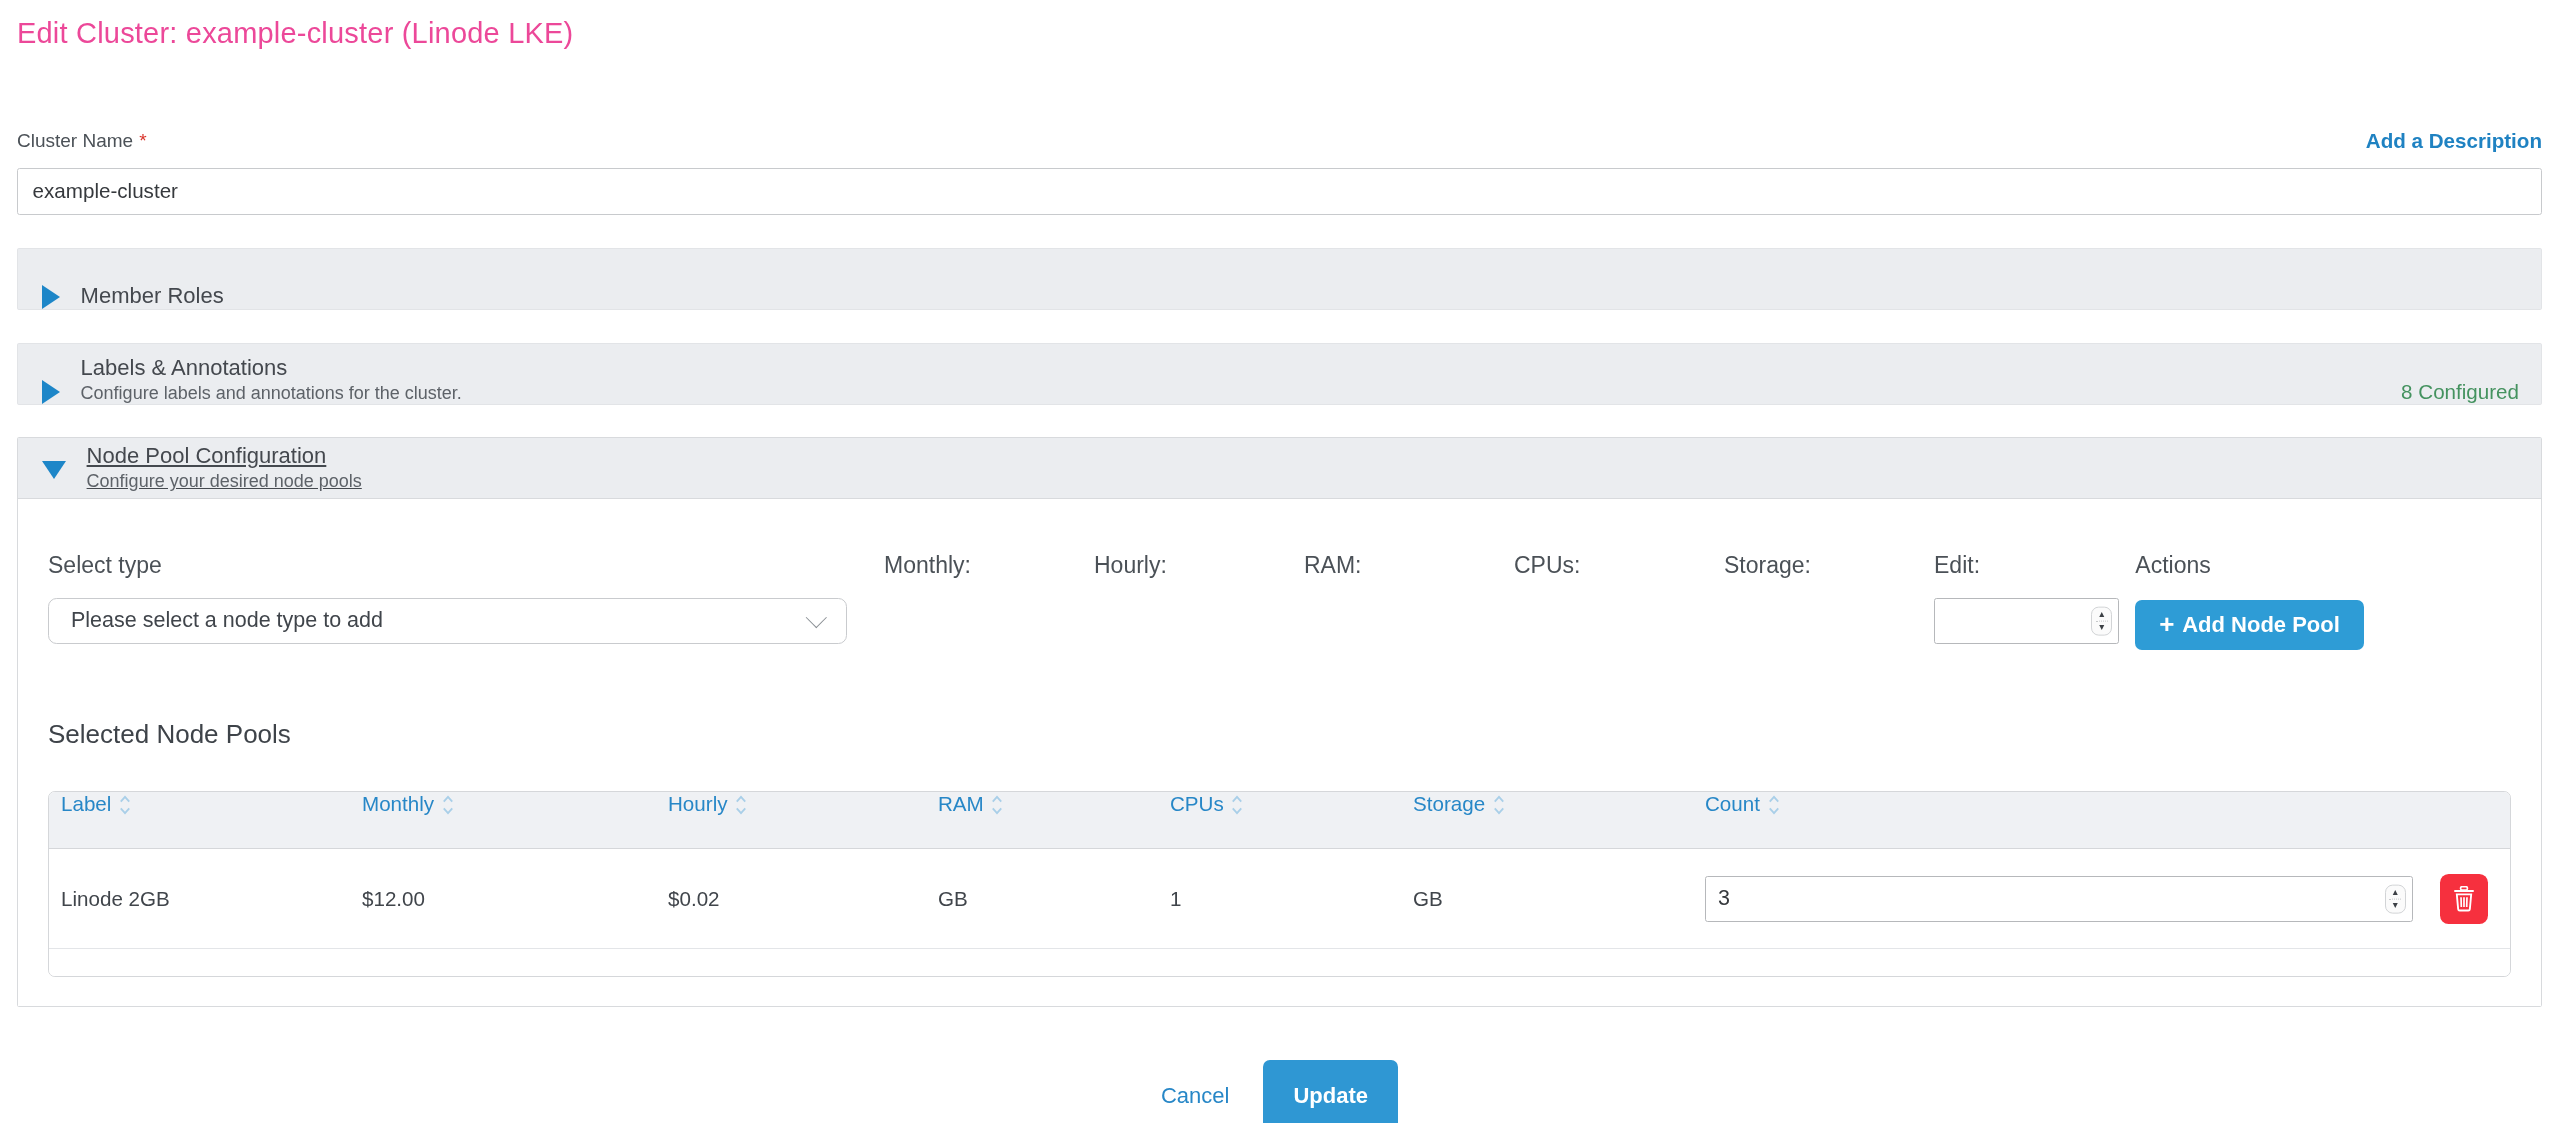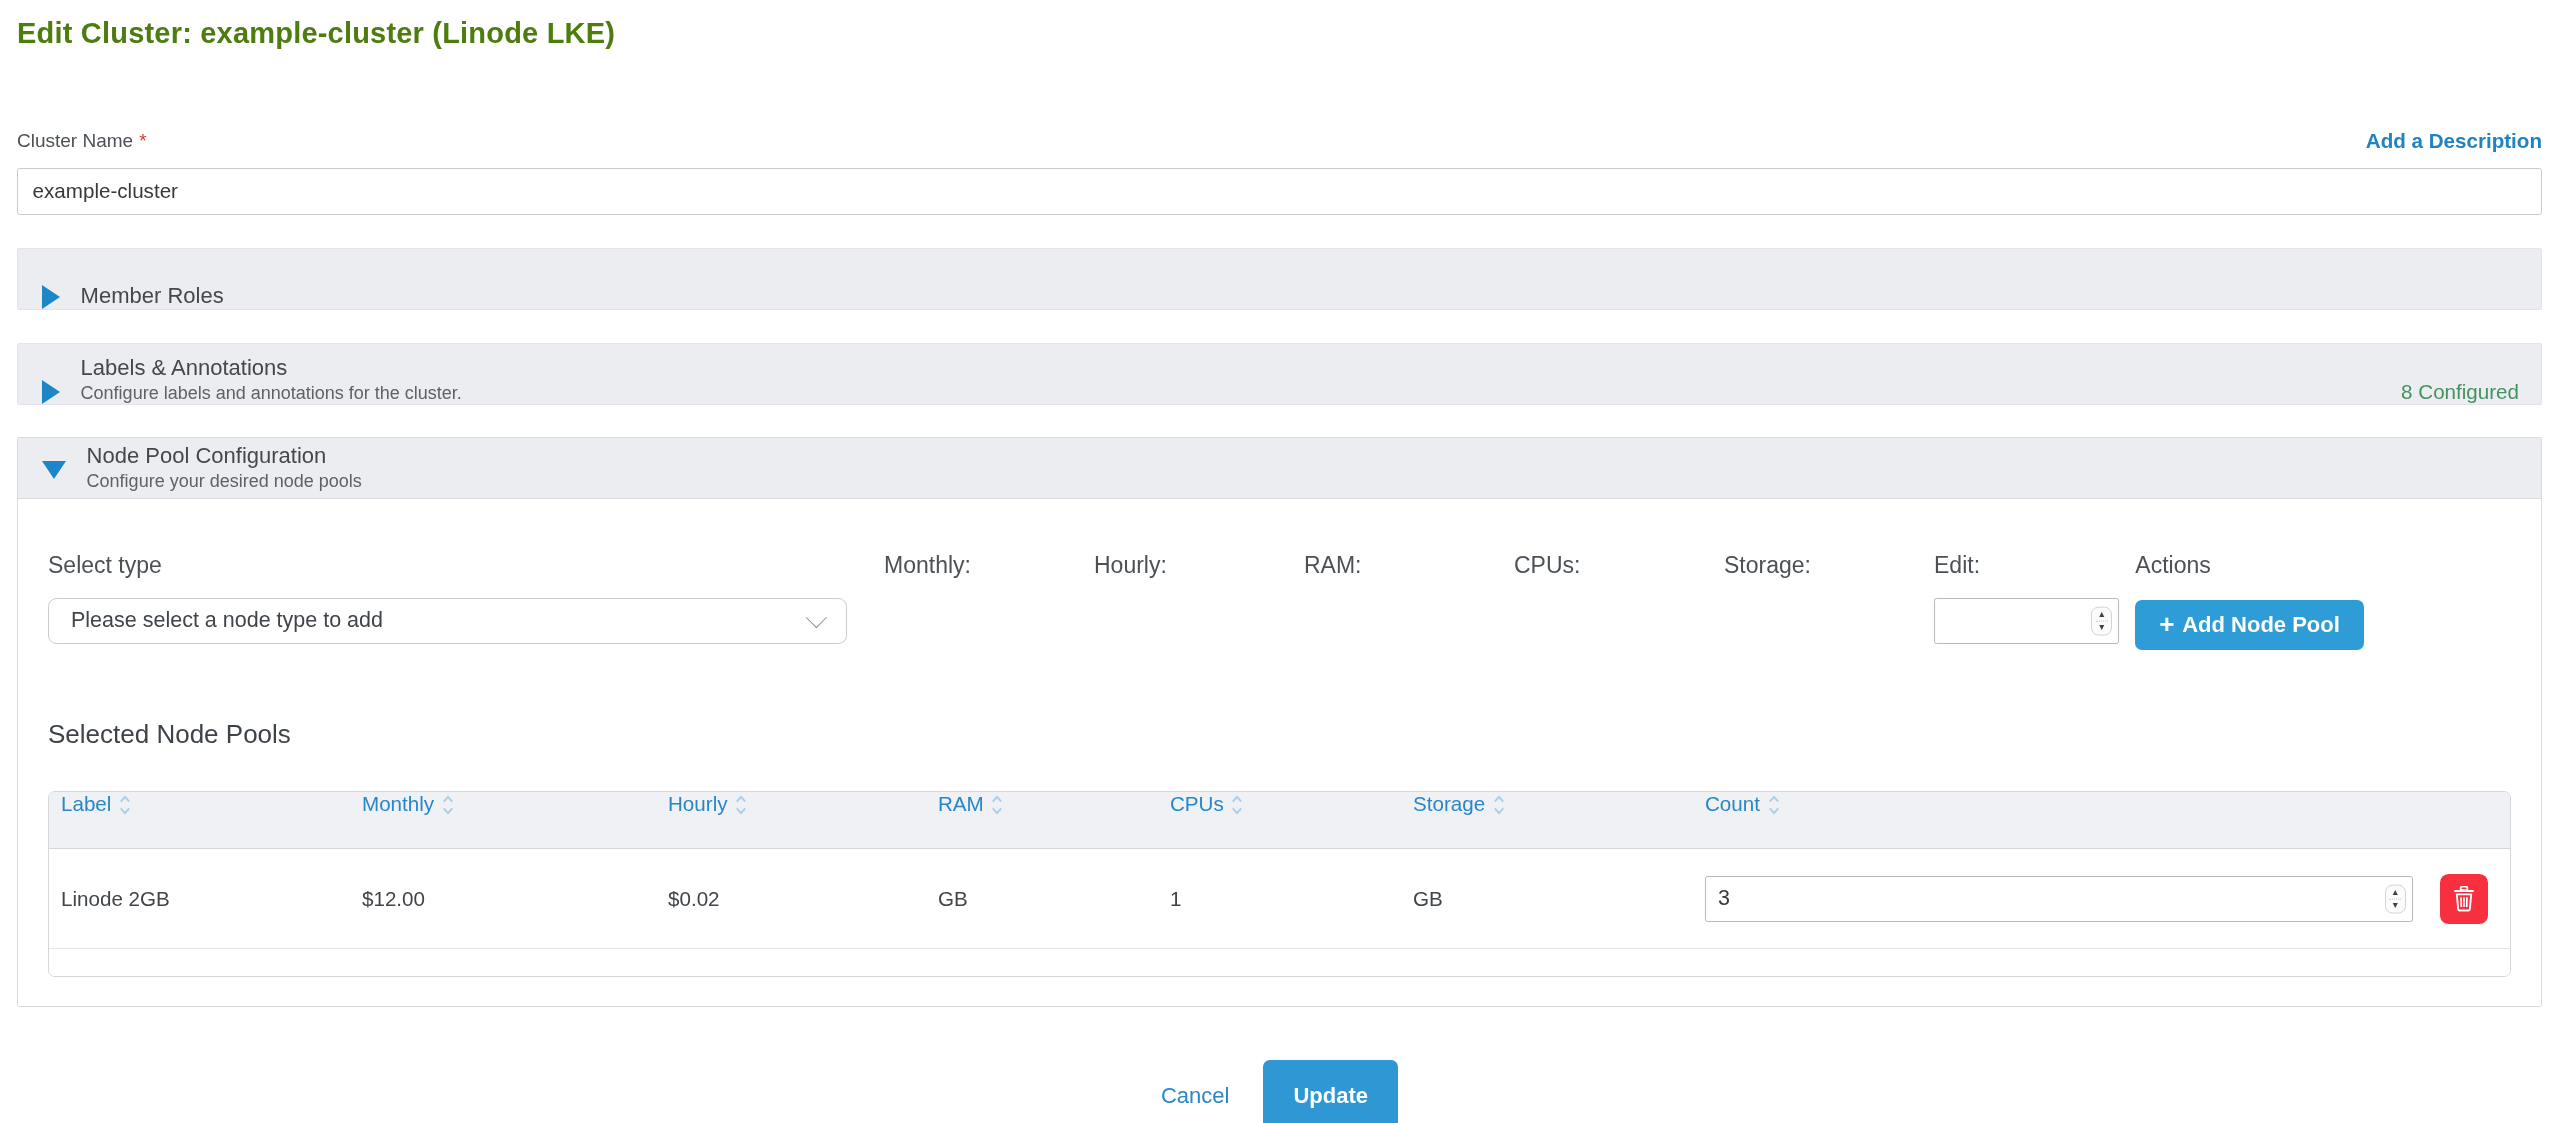--- a/index.html
+++ b/index.html
@@ -8,22 +8,22 @@
     font-family: "Liberation Sans", sans-serif;
     background: #ffffff;
     color: #44494f;
     overflow: hidden;
   }
   .page { padding: 12px 34px 0 17px; }
 
   
   .page-title {
     font-size: 29px;
-    font-weight: 700;
-    color: #4d7c0f;
+    font-weight: 400;
+    color: #ec4899;
     margin: 5.2px 0 79px 0;
     letter-spacing: 0.2px;
   }
 
   
   .field-head {
     display: flex;
     justify-content: space-between;
     align-items: center;
   }
@@ -93,20 +93,21 @@
     border-radius: 1.7px;
   }
   .panel-header {
     background: #ebedf0;
     height: 61px;
     display: flex;
     align-items: center;
     padding: 0 26px 0 24px;
     border-bottom: 0.9px solid #d8dadd;
     cursor: pointer;
+    text-decoration: underline;
   }
   .panel-body { padding: 0 30px 29px 30px; background: #fff; }
 
   
   .pool-form { display: flex; margin-top: 53px; align-items: flex-start; }
   .group-label { font-size: 23px; color: #4b5157; display: block; }
   .select-group { width: 799px; flex: none; }
   .select-box {
     margin-top: 19px;
     height: 46px;

